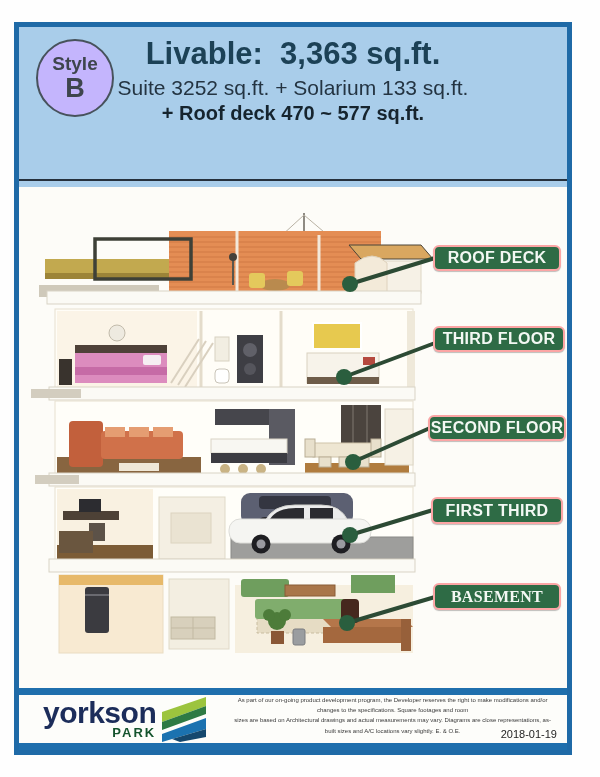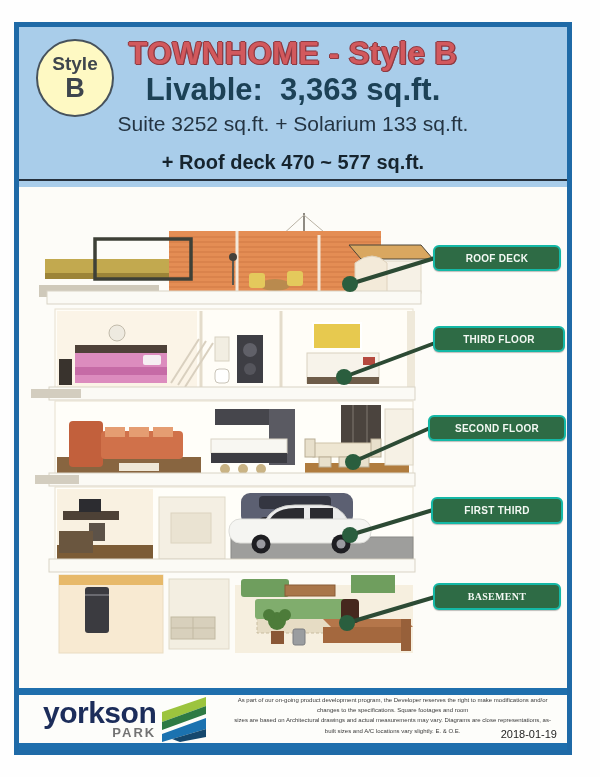--- a/index.html
+++ b/index.html
@@ -3,63 +3,62 @@
 <meta charset="utf-8">
 <style>
   * { margin:0; padding:0; box-sizing:border-box; }
   html,body { width:600px; height:777px; background:#ffffff; font-family:"Liberation Sans", sans-serif; overflow:hidden; }
   .page { position:relative; width:600px; height:777px; background:#fefefe; }
   .sheet { position:absolute; left:14px; top:22px; width:558px; height:733px; border:5px solid #1f6aa7; background:#fdfcf8; }
 
   
   .header { position:relative; width:100%; height:160px; background:#a9cdea; text-align:center; padding-top:9px; }
   .header-rule { position:absolute; left:0; bottom:6px; width:100%; height:2px; background:#26313d; }
-  .badge { position:absolute; left:17px; top:12px; width:78px; height:78px; border-radius:50%; background:#fef9c3; border:2.5px solid #47525c; display:flex; flex-direction:column; align-items:center; justify-content:center; line-height:1; }
+  .badge { position:absolute; left:17px; top:12px; width:78px; height:78px; border-radius:50%; background:#c4b5fd; border:2.5px solid #47525c; display:flex; flex-direction:column; align-items:center; justify-content:center; line-height:1; }
   .badge-style { font-size:19px; font-weight:bold; color:#3e454d; }
   .badge-letter { font-size:27px; font-weight:bold; color:#3e454d; margin-top:2px; }
   .title { font-size:31px; font-weight:800; letter-spacing:.5px; color:#d2595d;
            text-shadow:1.2px 0 #8e3a42, -1.2px 0 #8e3a42, 0 1.2px #8e3a42, 0 -1.2px #8e3a42, 1px 1px #8e3a42; }
   .livable { font-size:31px; font-weight:bold; color:#1c4156; white-space:pre; }
   .suite { margin-top:4px; font-size:21px; color:#243442; }
-  .roofline { margin-top:15px; font-size:20px; font-weight:bold; color:#16242e; }
+  .roofline { margin-top:2px; font-size:20px; font-weight:bold; color:#16242e; }
 
   
   .main { position:relative; width:100%; height:501px; background:#fdfcf8; }
   .main svg { position:absolute; left:0; top:0; }
-  .floor-label { position:absolute; background:#2e6b45; border:2px solid #14b8a6; border-radius:6px; color:#f3f8f3; font-weight:bold; font-size:10px; letter-spacing:.3px; display:flex; align-items:center; justify-content:center; box-shadow:0 1px 1px rgba(0,0,0,.25); }
+  .floor-label { position:absolute; background:#2e6b45; border:2px solid #fca5a5; border-radius:6px; color:#f3f8f3; font-weight:bold; font-size:16px; letter-spacing:.3px; display:flex; align-items:center; justify-content:center; box-shadow:0 1px 1px rgba(0,0,0,.25); }
   .lab-roof     { left:414px; top:58px;  width:128px; height:26px; }
   .lab-third    { left:414px; top:139px; width:132px; height:26px; }
   .lab-second   { left:409px; top:228px; width:138px; height:26px; }
   .lab-first    { left:412px; top:310px; width:132px; height:27px; }
   .lab-basement { left:414px; top:396px; width:128px; height:27px;font-family:Liberation Serif, serif; }
 
   
   .footer { position:relative; width:100%; height:62px; }
   .band { width:100%; height:7px; background:#1f6fad; }
   .footer-body { position:relative; width:100%; height:48px; background:#fdfdfa; display:flex; }
   .brand { display:flex; align-items:center; margin-left:24px; }
   .brand-text { line-height:.85; }
   .brand-name { font-size:30px; font-weight:bold; letter-spacing:-.5px; color:#1c2d5a; }
-  .brand-sub { font-size:13px; font-weight:bold; letter-spacing:2px; color:#737373; text-align:right; margin-top:1px; }
+  .brand-sub { font-size:13px; font-weight:bold; letter-spacing:2px; color:#14532d; text-align:right; margin-top:1px; }
   .brand-mark { margin-left:6px; }
   .disclaimer { flex:1; margin:0 16px 6px 28px; font-size:6px; line-height:1.7; color:#3a3a3a; text-align:center; }
   .date { position:absolute; right:10px; bottom:3px; font-size:11px; color:#1d1d1d; }
 </style>
 </head>
 <body>
 
 <div class="page">
   <div class="sheet">
 
     <div class="header">
       <div class="badge">
         <div class="badge-style">Style</div>
         <div class="badge-letter">B</div>
       </div>
-      <div class="title">TOWNHOME - Style B</div>
       <div class="livable">Livable:  3,363 sq.ft.</div>
       <div class="suite">Suite 3252 sq.ft. + Solarium 133 sq.ft.</div>
       <div class="roofline">+ Roof deck 470 ~ 577 sq.ft.</div>
       <div class="header-rule"></div>
     </div>
 
     <div class="main">
       <svg width="548" height="501" viewBox="0 0 548 501">
 
         <g>

